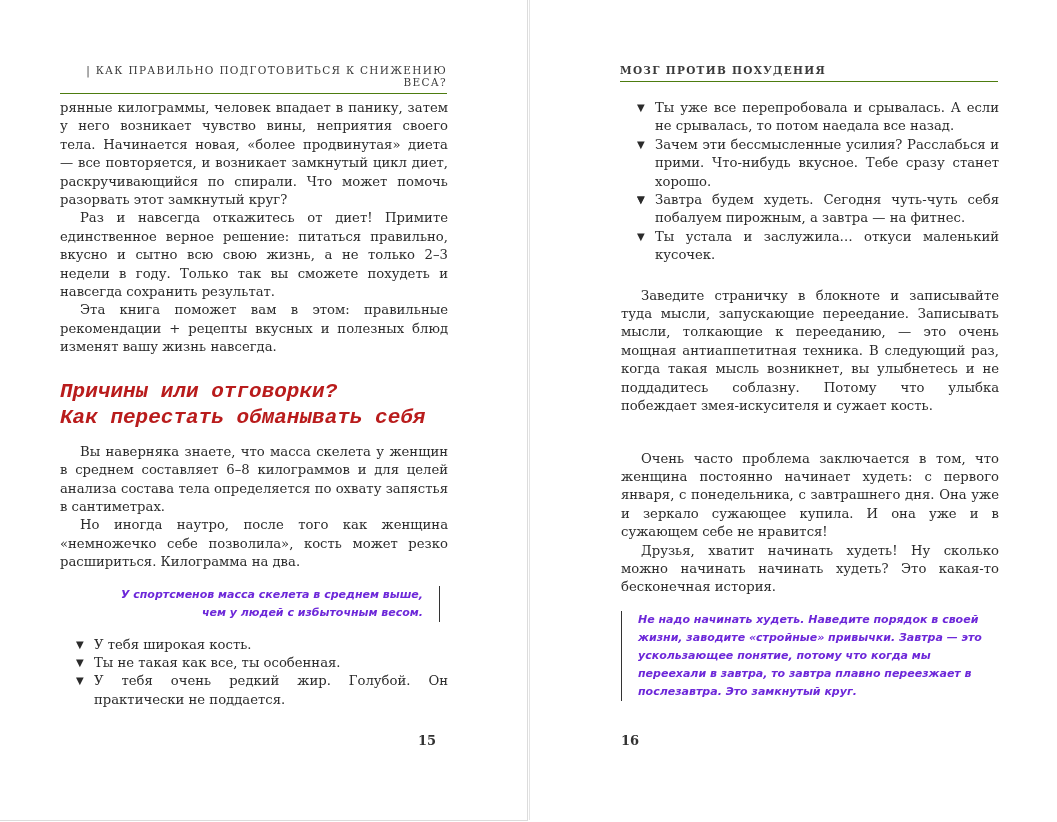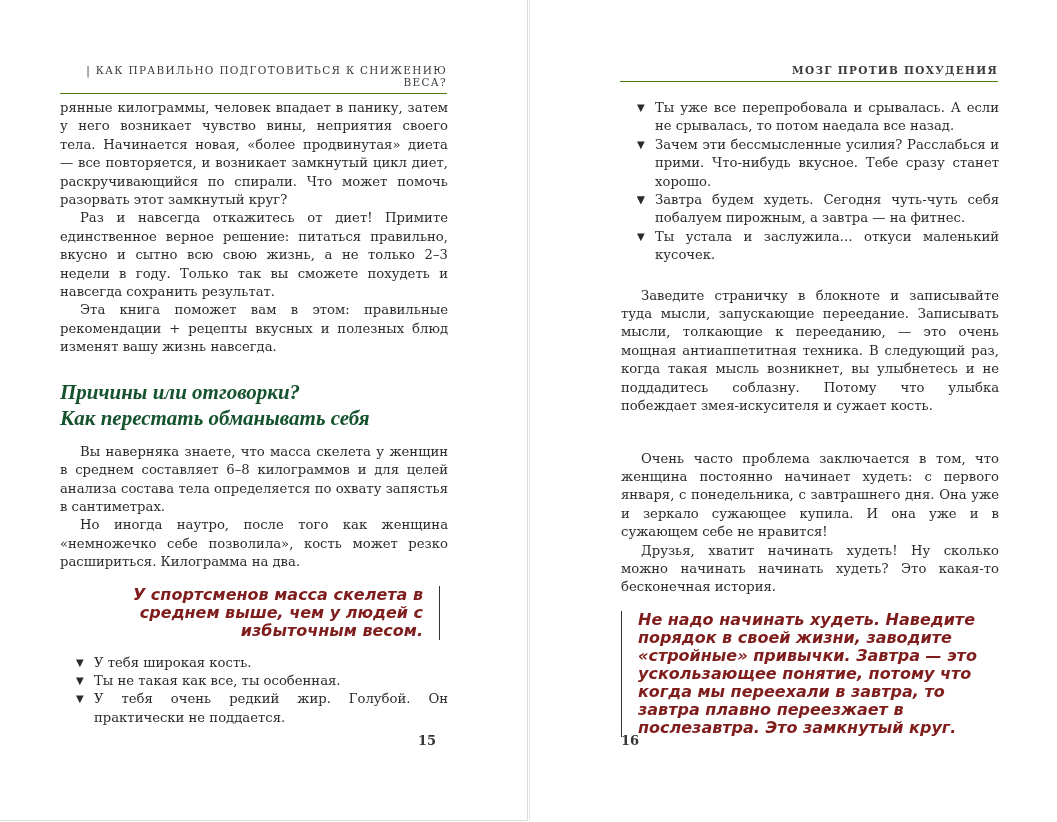--- a/index.html
+++ b/index.html
@@ -4,33 +4,33 @@
 <style>
   html, body { margin:0; padding:0; }
   body { width:1057px; height:822px; background:#ffffff; position:relative; overflow:hidden;
          font-family:"DejaVu Serif","Liberation Serif",serif; color:#2b2b2b; }
   .page { position:absolute; top:0; height:820px; background:#fff; }
   .page.left { left:0; width:527px; border-right:1px solid #dcdcdc; border-bottom:1px solid #dcdcdc; }
   .page.right { left:529px; width:528px; border-left:1px solid #e4e4e4; }
   .running-head { position:absolute; top:64px; font-size:10.5px; letter-spacing:1.3px;
                   color:#3a3a3a; padding-bottom:5px; border-bottom:1px solid #4d7c0f; }
   .left .running-head { left:60px; width:387px; text-align:right; }
-  .right .running-head { left:90px; width:378px; text-align:right; font-weight:bold; }
+  .right .running-head { left:90px; width:378px; text-align:left; font-weight:bold; }
   .text-block { position:absolute; font-size:13.2px; line-height:18.4px; text-align:justify; }
   .left .text-block { left:60px; width:388px; }
   .right .text-block { left:91px; width:378px; }
   p { margin:0; text-indent:20px; }
   p.noindent { text-indent:0; }
-  h2 { margin:0; font-family:Liberation Serif, serif; font-style:italic; font-weight:bold;
-       font-size:21px; line-height:26px; color:#14532d; text-align:left; }
+  h2 { margin:0; font-family:Liberation Mono, monospace; font-style:italic; font-weight:bold;
+       font-size:21px; line-height:26px; color:#b91c1c; text-align:left; }
   ul.bullets { list-style:none; margin:0; padding:0 0 0 16px; }
   ul.bullets li { position:relative; padding-left:18px; }
   ul.bullets li .marker { position:absolute; left:0; top:0; font-size:10px; }
   .pull-quote { font-family:"DejaVu Sans","Liberation Sans",sans-serif; font-style:italic; font-weight:bold;
-                font-size:16px; line-height:18px; color:#7f1d1d; }
+                font-size:11px; line-height:18px; color:#6d28d9; }
   .left .pull-quote { text-align:right; padding-right:16px; border-right:1.5px solid #333;
                       margin-left:40px; margin-right:8px; }
   .right .pull-quote { text-align:left; padding-left:16px; border-left:1.5px solid #333; }
   .folio { position:absolute; top:733px; font-size:13px; font-weight:bold; color:#333; }
   .left .folio { left:418px; width:30px; }
   .right .folio { left:91px; } .gap14 { height:14px; } .gap22 { height:22px; } .gap12 { height:12px; }
 </style>
 </head>
 <body>
 

